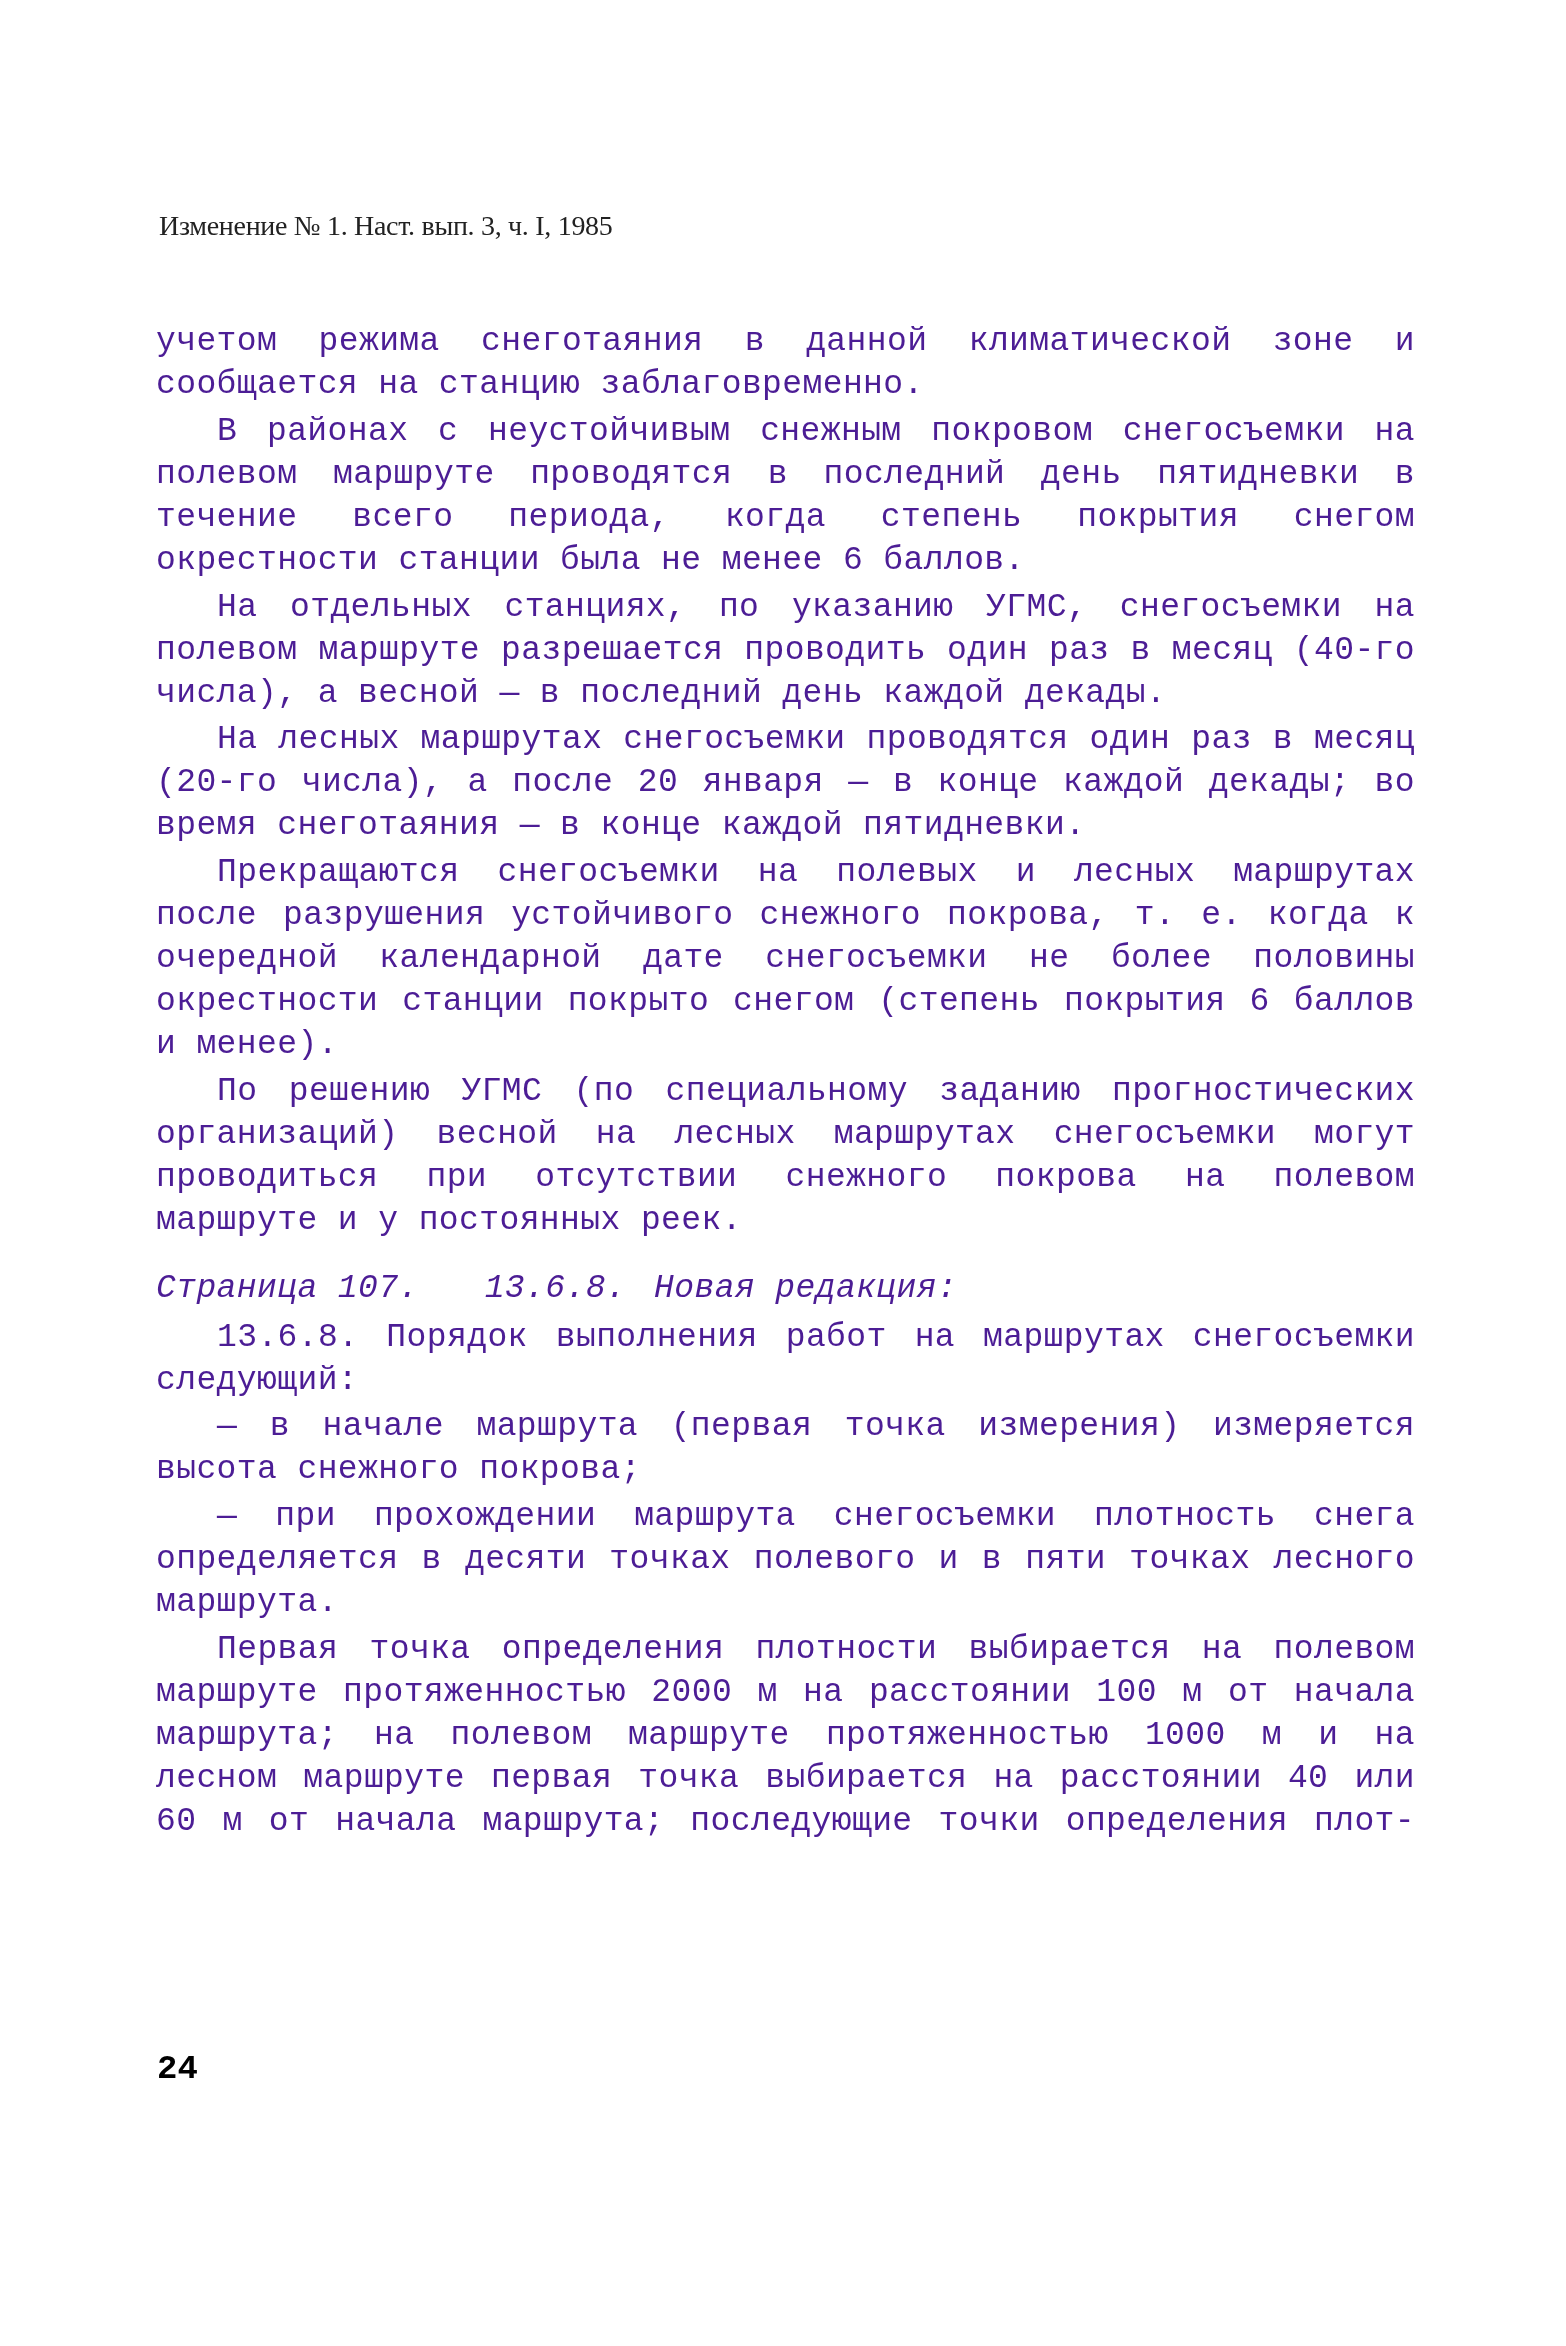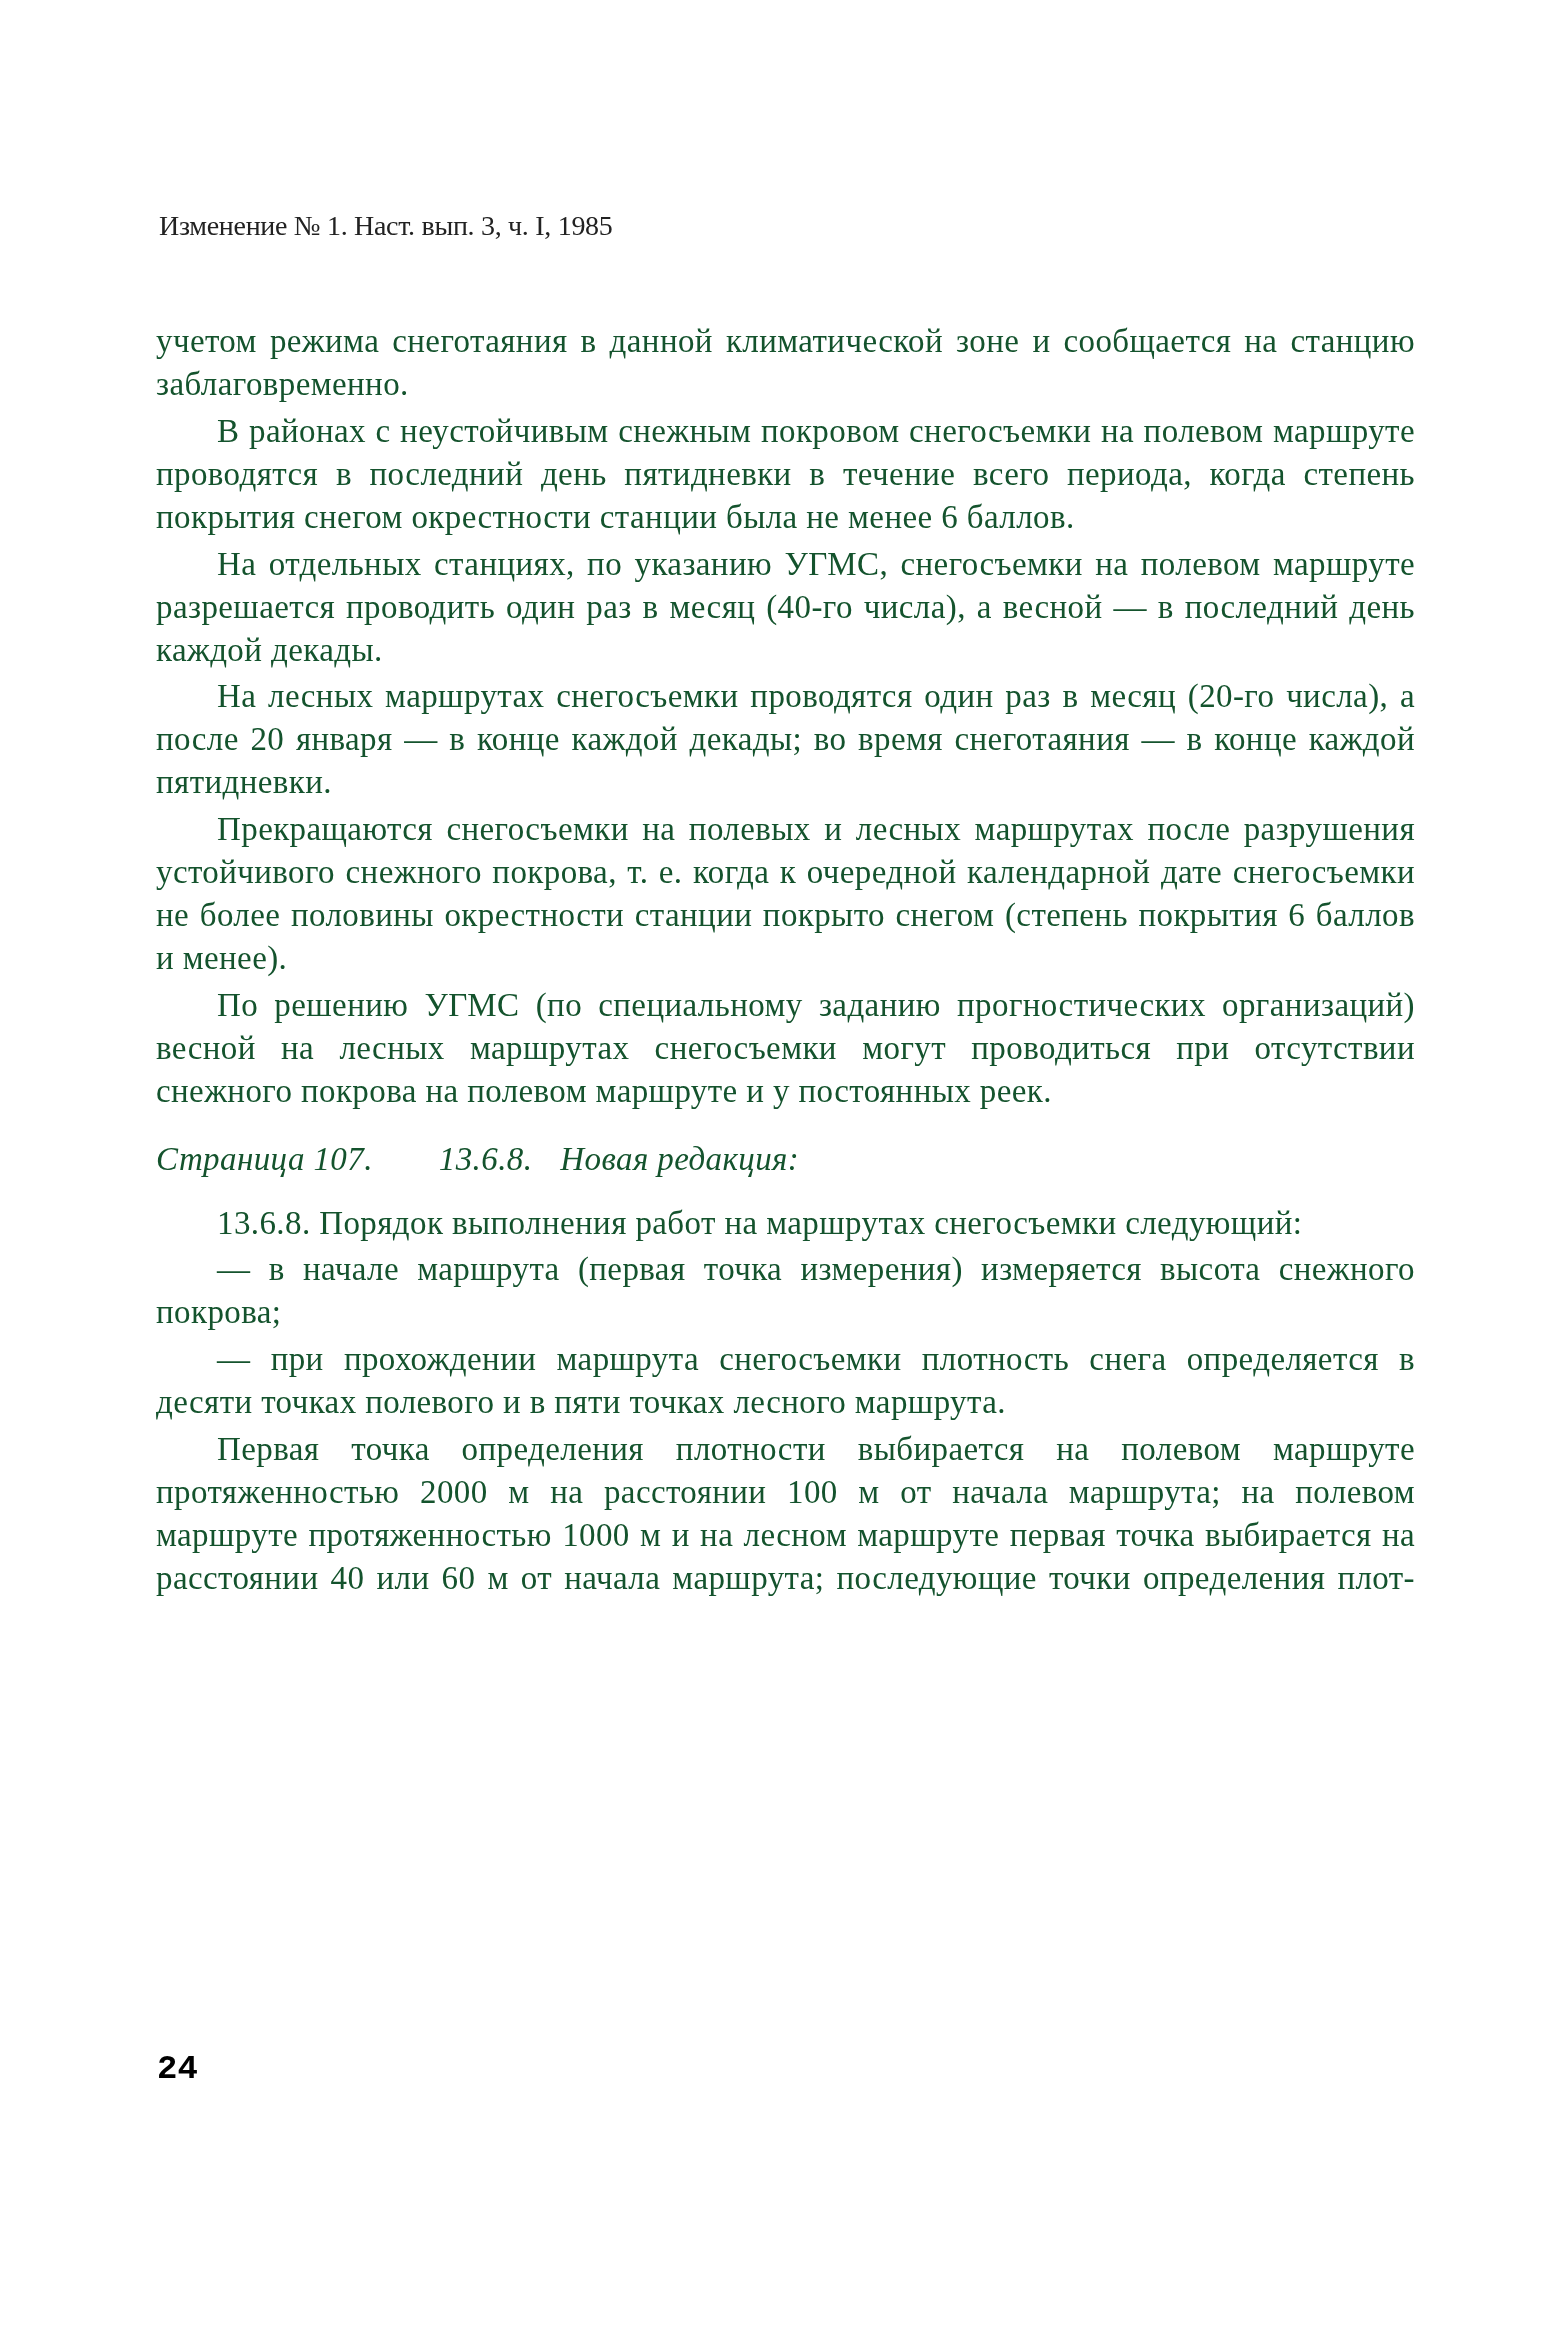--- a/index.html
+++ b/index.html
@@ -5,26 +5,26 @@
   html, body { margin: 0; padding: 0; background: #ffffff; }
   body { width: 1566px; height: 2347px; position: relative; overflow: hidden; }
   .page { position: absolute; left: 0; top: 0; width: 1566px; height: 2347px; background: #fff; color: #111; }
   .running-head {
     position: absolute; left: 159px; top: 210px;
     font-family: "Liberation Serif", serif; font-size: 28px; color: #222;
     letter-spacing: -0.3px;
   }
   .body {
     position: absolute; left: 156px; top: 320px; width: 1259px;
-    font-family: Liberation Serif, serif; font-size: 33px; line-height: 43px;
-    text-align: justify; color: #14532d; letter-spacing: 0.4px;
+    font-family: Liberation Mono, monospace; font-size: 33px; line-height: 43px;
+    text-align: justify; color: #4c1d95; letter-spacing: 0.4px;
   }
   .body p { margin: 0 0 3.8px 0; text-indent: 61px; }
   .body p.noindent { text-indent: 0; }
-  .body p.heading { text-indent: 0; font-style: italic; margin-top: 24.6px; margin-bottom: 21px; }
+  .body p.heading { text-indent: 0; font-style: italic; margin-top: 24.6px; margin-bottom: 6px; }
   .heading .gap { display: inline-block; width: 28px; }
   .heading .gap2 { display: inline-block; width: 66px; }
   .pagenum {
     position: absolute; left: 157px; top: 2050px;
     font-family: Liberation Mono, monospace; font-weight: bold; font-size: 34px; color: #000;
   }
 </style>
 </head>
 <body>
 

